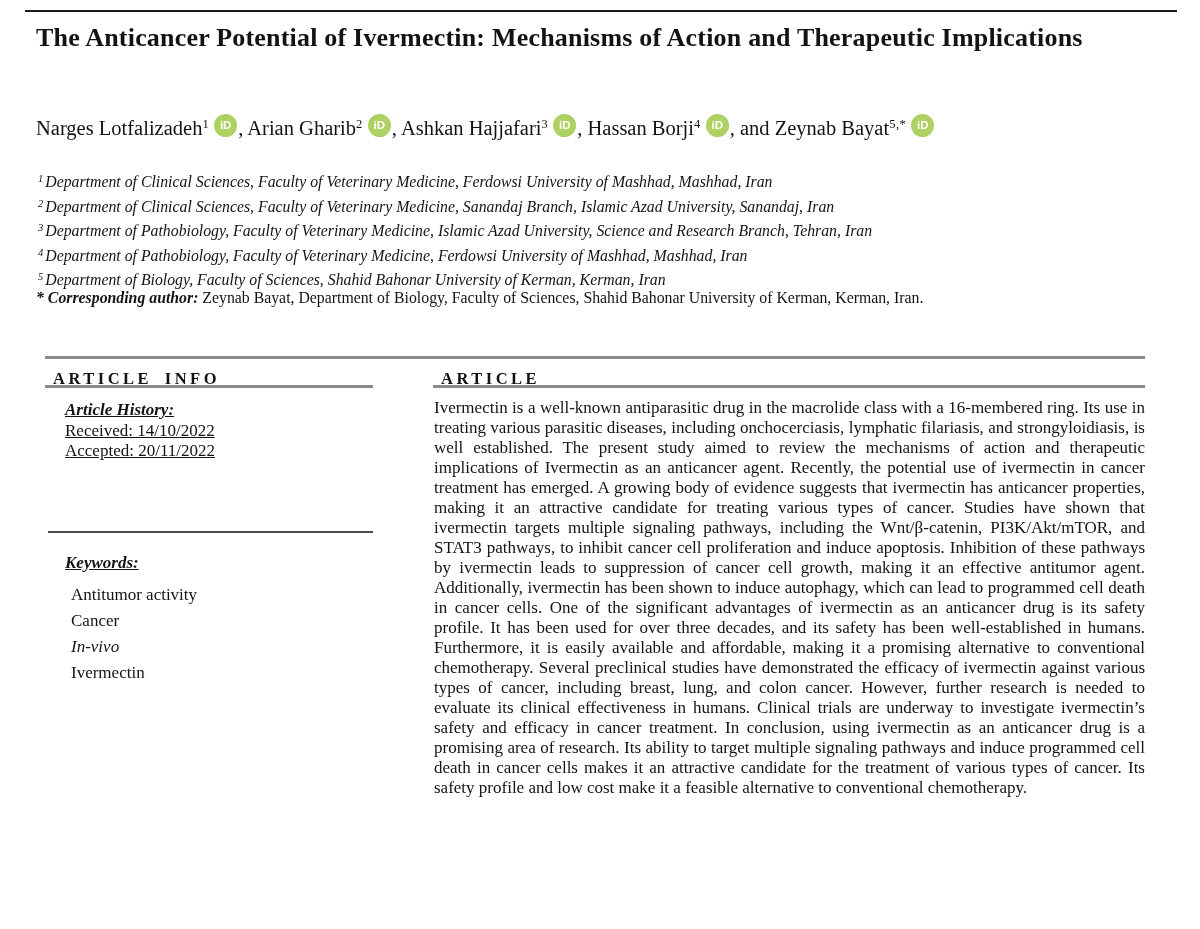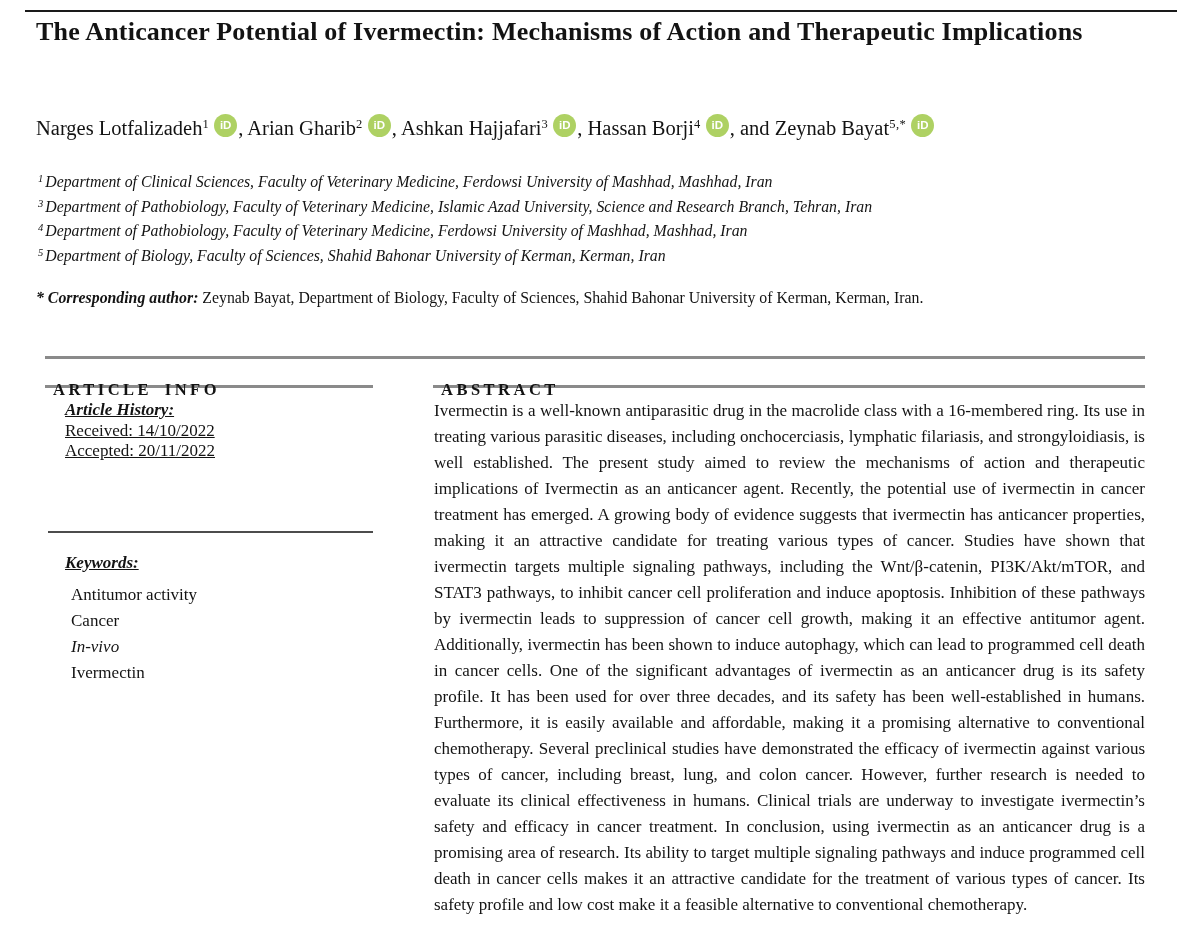--- a/index.html
+++ b/index.html
@@ -8,21 +8,21 @@
     width: 1200px; height: 929px;
     font-family: "Liberation Serif", serif;
     color: #131313;
     -webkit-font-smoothing: antialiased;
   }
   .page { position: relative; width: 1200px; height: 929px; background: #fff; overflow: hidden; }
 
   .top-rule { position: absolute; left: 25px; top: 10px; width: 1152px; height: 2px; background: #1a1a1a; }
 
   .title {
-    position: absolute; left: 36px; top: 13px; width: 1102px;
+    position: absolute; left: 36px; top: 19px; width: 1102px;
     margin: 0; font-size: 26px; line-height: 37.5px; font-weight: 600;
     text-align: justify; letter-spacing: 0.2px;
   }
 
   .authors { position: absolute; left: 36px; top: 114px; width: 1140px; font-size: 20.5px; white-space: nowrap; }
   .authors sup { font-size: 12.5px; vertical-align: 7px; letter-spacing: 0.5px; }
   .orcid {
     display: inline-block; width: 23px; height: 23px; border-radius: 50%;
     background: #aed163; color: #ffffff;
     font-family: "Liberation Sans", sans-serif; font-weight: bold; font-size: 11.5px;
@@ -37,52 +37,53 @@
   .corresponding { position: absolute; left: 36px; top: 287px; width: 1140px; font-size: 15.8px; }
   .corresponding p { margin: 0; line-height: 22.5px; }
   .ca-label { font-weight: bold; font-style: italic; }
 
   .section { position: absolute; left: 45px; top: 356px; width: 1100px; height: 573px; }
   .section-top-rule { position: absolute; left: 0; top: 0; width: 1100px; height: 3px; background: #8a8a8a; }
   .col { position: absolute; top: 3px; }
   .col-left  { left: 0;   width: 328px; }
   .col-right { left: 388px; width: 712px; }
   .col-heading {
-    margin: 0; padding: 22px 0 0 8px; height: 23px; line-height: 17px;
+    margin: 0; padding: 11px 0 0 8px; height: 23px; line-height: 17px;
     font-size: 16.5px; font-weight: bold; letter-spacing: 3.5px; word-spacing: 5px;
   }
   .heading-rule { margin-top: 3px; height: 3px; background: #8a8a8a; width: 100%; }
 
   .info-content { padding: 12px 0 0 20px; font-size: 17px; }
   .info-content p { margin: 0; line-height: 20.5px; text-decoration: underline; }
   .label-bi { font-weight: bold; font-style: italic; }
   .info-divider { height: 2px; background: #4c4c4c; margin: 69px 0 0 -17px; width: 325px; }
   .kw-label { margin-top: 17px !important; line-height: 26px !important; }
   .keywords-list { list-style: none; margin: 6px; padding: 0; font-family: Liberation Serif, serif; }
   .keywords-list li { line-height: 26px; }
   .kw-italic { font-style: italic; }
 
   .abstract-text {
     margin: 0; padding: 10px 0 0 1px; width: 712px;
-    font-size: 17px; line-height: 26px; text-align: justify;
+    font-size: 17px; line-height: 20px; text-align: justify;
   }
 </style>
 </head>
 <body>
 
 <div class="page">
 
   <div class="top-rule"></div>
 
   <h1 class="title">The Anticancer Potential of Ivermectin: Mechanisms of Action and Therapeutic Implications</h1>
 
   <div class="authors" id="authors"><span><span>Narges Lotfalizadeh</span><sup>1</sup></span><span class="orcid" style="background: rgb(174, 209, 99);">iD</span>, <span><span>Arian Gharib</span><sup>2</sup></span><span class="orcid" style="background: rgb(174, 209, 99);">iD</span>, <span><span>Ashkan Hajjafari</span><sup>3</sup></span><span class="orcid" style="background: rgb(174, 209, 99);">iD</span>, <span><span>Hassan Borji</span><sup>4</sup></span><span class="orcid" style="background: rgb(174, 209, 99);">iD</span>, <span><span>and Zeynab Bayat</span><sup>5,*</sup></span><span class="orcid" style="background: rgb(174, 209, 99);">iD</span></div>
 
   <div class="affiliations" id="affiliations">
       <p><sup>1</sup>Department of Clinical Sciences, Faculty of Veterinary Medicine, Ferdowsi University of Mashhad, Mashhad, Iran</p>
+      <p><sup>2</sup>Department of Clinical Sciences, Faculty of Veterinary Medicine, Sanandaj Branch, Islamic Azad University, Sanandaj, Iran</p>
       <p><sup>3</sup>Department of Pathobiology, Faculty of Veterinary Medicine, Islamic Azad University, Science and Research Branch, Tehran, Iran</p>
       <p><sup>4</sup>Department of Pathobiology, Faculty of Veterinary Medicine, Ferdowsi University of Mashhad, Mashhad, Iran</p>
       <p><sup>5</sup>Department of Biology, Faculty of Sciences, Shahid Bahonar University of Kerman, Kerman, Iran</p>
     </div>
 
   <div class="corresponding">
     <p><span class="ca-label">* Corresponding author:</span><span> Zeynab Bayat, Department of Biology, Faculty of Sciences, Shahid Bahonar University of Kerman, Kerman, Iran.</span></p>
   </div>
 
   <div class="section">
@@ -100,19 +101,19 @@
         <ul class="keywords-list" id="keywords-list">
             <li>Antitumor activity</li>
             <li>Cancer</li>
             <li class="kw-italic">In-vivo</li>
             <li>Ivermectin</li>
           </ul>
       </div>
     </div>
 
     <div class="col col-right">
-      <div class="col-heading">ABSTRACT</div>
+      <div class="col-heading">ARTICLE</div>
       <div class="heading-rule"></div>
       <p class="abstract-text">Ivermectin is a well-known antiparasitic drug in the macrolide class with a 16-membered ring. Its use in treating various parasitic diseases, including onchocerciasis, lymphatic filariasis, and strongyloidiasis, is well established. The present study aimed to review the mechanisms of action and therapeutic implications of Ivermectin as an anticancer agent. Recently, the potential use of ivermectin in cancer treatment has emerged. A growing body of evidence suggests that ivermectin has anticancer properties, making it an attractive candidate for treating various types of cancer. Studies have shown that ivermectin targets multiple signaling pathways, including the Wnt/β-catenin, PI3K/Akt/mTOR, and STAT3 pathways, to inhibit cancer cell proliferation and induce apoptosis. Inhibition of these pathways by ivermectin leads to suppression of cancer cell growth, making it an effective antitumor agent. Additionally, ivermectin has been shown to induce autophagy, which can lead to programmed cell death in cancer cells. One of the significant advantages of ivermectin as an anticancer drug is its safety profile. It has been used for over three decades, and its safety has been well-established in humans. Furthermore, it is easily available and affordable, making it a promising alternative to conventional chemotherapy. Several preclinical studies have demonstrated the efficacy of ivermectin against various types of cancer, including breast, lung, and colon cancer. However, further research is needed to evaluate its clinical effectiveness in humans. Clinical trials are underway to investigate ivermectin’s safety and efficacy in cancer treatment. In conclusion, using ivermectin as an anticancer drug is a promising area of research. Its ability to target multiple signaling pathways and induce programmed cell death in cancer cells makes it an attractive candidate for the treatment of various types of cancer. Its safety profile and low cost make it a feasible alternative to conventional chemotherapy.</p>
     </div>
   </div>
 
 </div>
 
 </body></html>

